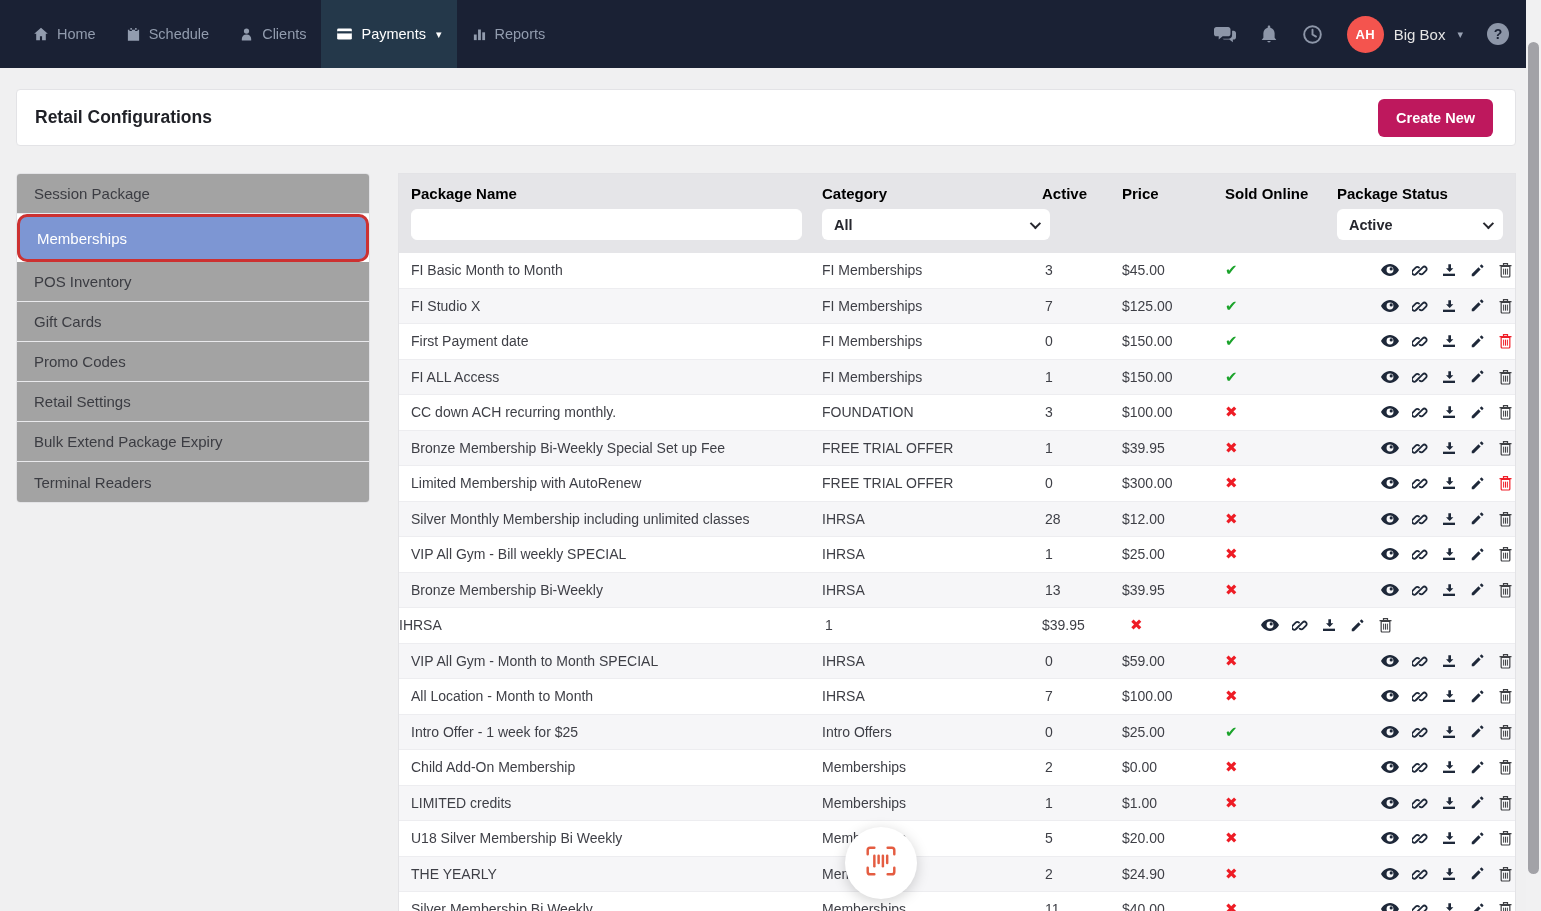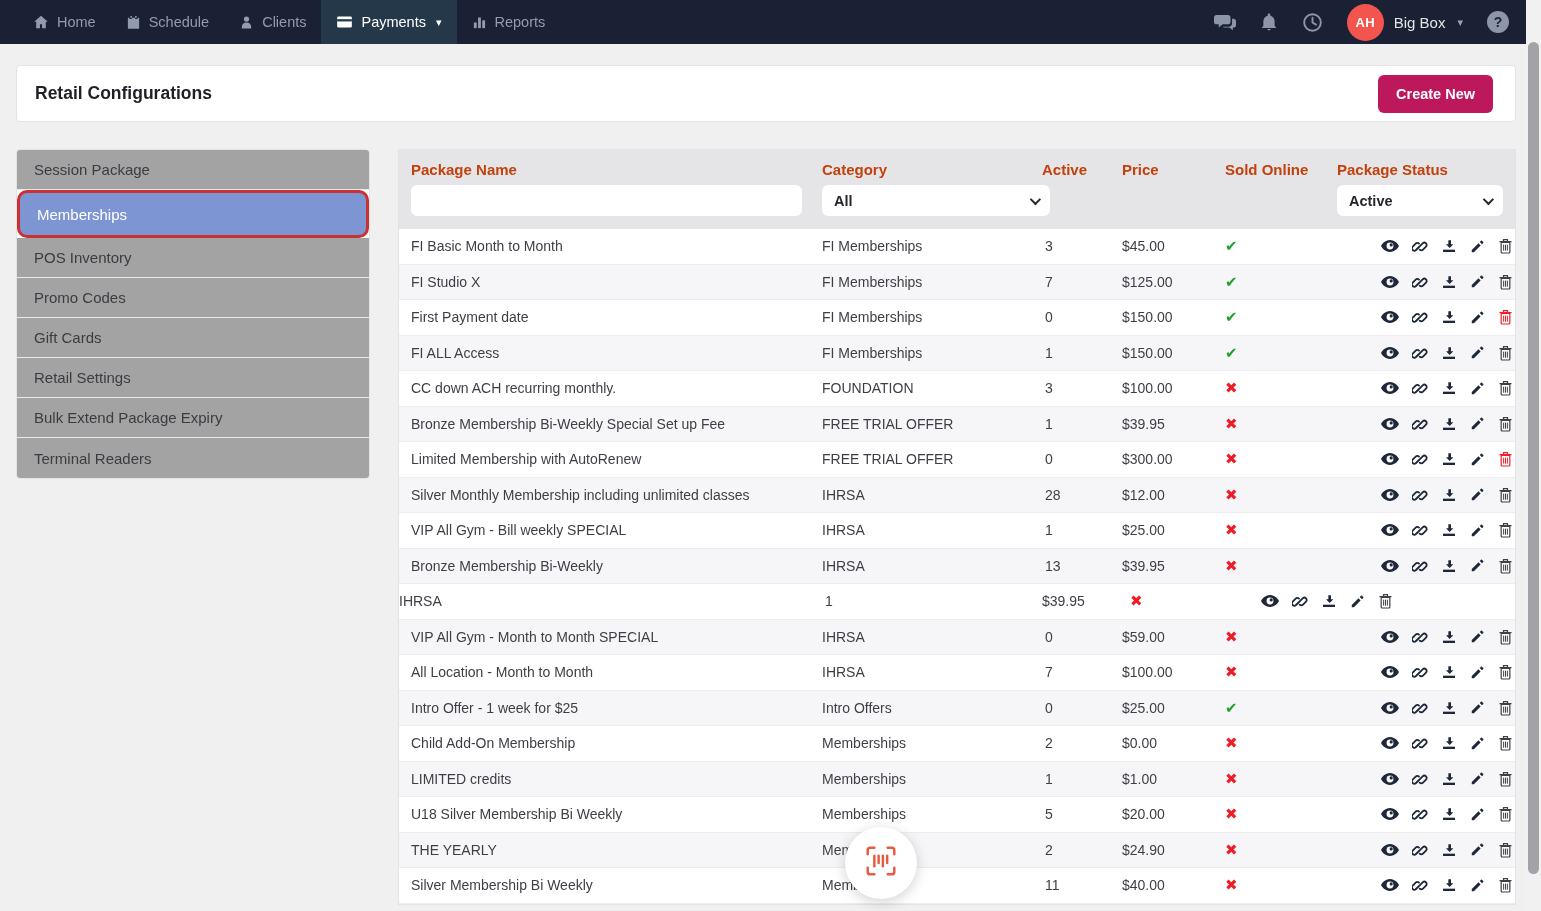--- a/index.html
+++ b/index.html
@@ -4,21 +4,21 @@
 <style>
   * { margin:0; padding:0; box-sizing:border-box; }
   html,body { width:1541px; height:911px; overflow:hidden; }
   body {
     font-family:"Liberation Sans","DejaVu Sans",sans-serif;
     background:#f0f0f1; position:relative; color:#3e3f46;
   }
 
   
   .navbar {
-    height:44px; background:#1a2134; display:flex; align-items:stretch;
+    height:68px; background:#1a2134; display:flex; align-items:stretch;
     padding-left:18px; position:relative; z-index:5;
   }
   .nav-item {
     display:flex; align-items:center; gap:8px; padding:0 15px;
     color:#929cae; font-size:14.5px; cursor:pointer; white-space:nowrap;
   }
   .nav-item svg { display:block; }
   .nav-item.active { background:#24384a; color:#ffffff; }
   .nav-caret { font-size:11px; margin-left:2px; }
   .nav-right {
@@ -68,21 +68,21 @@
   .side-item:last-child { border-bottom:none; }
   .side-item.active {
     background:#7d96d3; color:#ffffff; border:3px solid #cc3131;
     border-radius:10px; height:48px;
   }
 
   
   .table-card { flex:1; background:#fff; border:1px solid #e3e3e6; min-height:747px; }
   .grid { display:grid; grid-template-columns:minmax(0,1fr) 220px 80px 95px 120px 178px; }
   .thead { background:#e5e5e8; padding:11px 0 13px 0; }
-  .th-label { font-size:15px; font-weight:700; color:#c2410c; margin-bottom:7px; }
+  .th-label { font-size:15px; font-weight:700; color:#000000; margin-bottom:7px; }
   .cell-pad { padding-left:12px; }
   .filter-input {
     width:calc(100% - 20px); height:31px; border:1px solid #fff; border-radius:6px;
     background:#fff; font-family:inherit; font-size:14px; padding:0 10px; outline:none;
   }
   .select {
     height:31px; background:#fff; border-radius:6px; display:flex; align-items:center;
     justify-content:space-between; padding:0 12px; cursor:pointer;
   }
   .select.cat { width:228px; }
@@ -199,22 +199,22 @@
     <div class="page-title">Retail Configurations</div>
     <button class="btn-create">Create New</button>
   </div>
 
   <div class="content">
 
     <div class="sidebar" id="sidebar-list">
         <div class="side-item">Session Package</div>
         <div class="side-item active">Memberships</div>
         <div class="side-item">POS Inventory</div>
+        <div class="side-item">Gift Cards</div>
         <div class="side-item">Promo Codes</div>
-        <div class="side-item">Gift Cards</div>
         <div class="side-item">Retail Settings</div>
         <div class="side-item">Bulk Extend Package Expiry</div>
         <div class="side-item">Terminal Readers</div>
       </div>
 
     <div class="table-card">
       <div class="thead grid">
         <div class="cell-pad">
           <div class="th-label">Package Name</div>
           <input class="filter-input" type="text" value="" style="">

